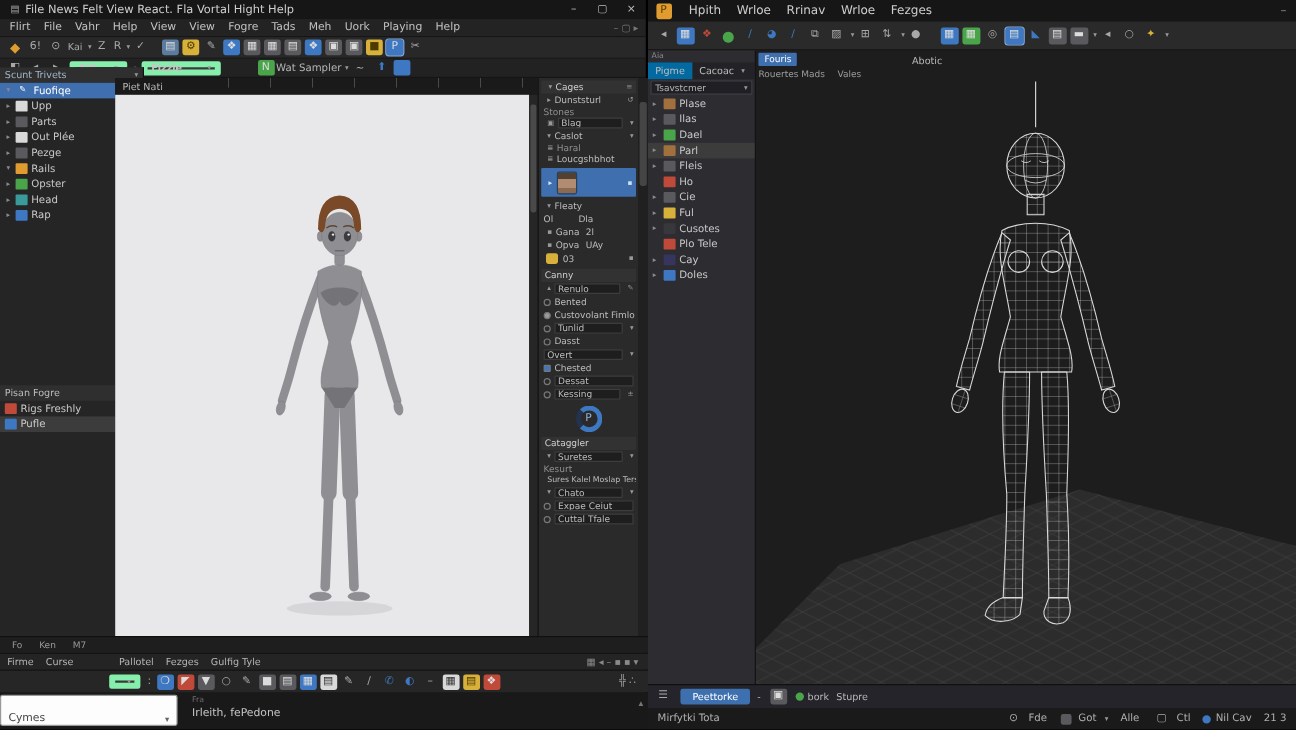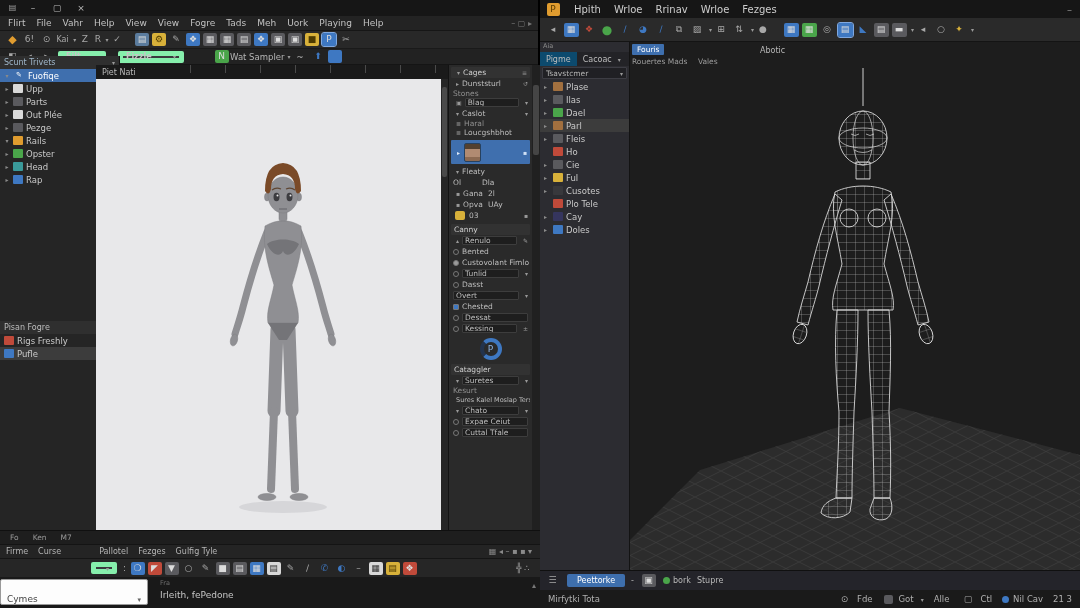--- a/index.html
+++ b/index.html
@@ -69,40 +69,41 @@
   .statusL{position:absolute;left:0;top:577px;width:540px;height:31px;background:#191919;}
   .whitecombo{position:absolute;left:0;top:2px;width:148px;height:26px;background:#fdfdfd;border:1px solid #9a9a9a;border-radius:2px;display:flex;align-items:flex-end;justify-content:space-between;padding:0 6px;font-size:9px;color:#444;}
   
   #appR{position:absolute;left:540px;top:0;width:540px;height:608px;background:#1e1e1e;}
   .menubarR{height:18px;background:#161616;display:flex;align-items:center;gap:13px;padding-left:5px;font-size:10px;color:#cdcdcd;}
   .toolbarR{height:24px;background:#2a2a2a;display:flex;align-items:center;padding-left:4px;border-bottom:1px solid #141414;}
   .toolbarR .ic{width:15px;height:14px;}
   #panelR{position:absolute;left:0;top:42px;width:90px;bottom:38px;background:#2c2c31;border-right:1px solid #131313;font-size:8.5px;color:#c5c5c5;overflow:hidden;}
   .ptabs{height:14px;display:flex;align-items:stretch;background:#232327;font-size:8px;}
   .ptab{display:flex;align-items:center;gap:3px;padding:0 6px;color:#bdbdbd;}
-  .ptab.on{background:#0c4a6e;}
+  .ptab.on{background:#0369a1;}
   .pdd{height:12px;margin:1px 2px;background:#202024;border:1px solid #3d3d44;border-radius:1px;display:flex;align-items:center;justify-content:space-between;padding:0 3px;font-size:7.5px;color:#b5b5b5;}
   #vpR{position:absolute;left:90px;top:42px;right:0;bottom:38px;background:#1d1d1d;overflow:hidden;}
   .vtabs{position:absolute;left:2px;top:2px;font-size:7.5px;color:#9c9c9c;z-index:3;}
   .vtab-on{background:#3e6fae;color:#fff;padding:1px 5px;border-radius:1px;display:inline-block;}
   .bottomR{position:absolute;left:0;top:570px;width:540px;height:20px;background:#24242a;display:flex;align-items:center;gap:6px;padding-left:4px;font-size:8px;color:#b8b8b8;border-top:1px solid #101010;}
   .bluebtn{background:#3e6fae;color:#fff;border-radius:2px;height:13px;display:flex;align-items:center;padding:0 10px;font-size:8px;}
   .statusR{position:absolute;left:0;top:590px;width:540px;height:18px;background:#1a1a1a;display:flex;align-items:center;font-size:8.5px;color:#b0b0b0;padding:0 8px;gap:10px;}
   .statusR .grp{display:flex;align-items:center;gap:4px;}
   .dot{width:7px;height:7px;border-radius:50%;display:inline-block;}
 </style>
 </head>
 <body>
 
 <div id="root">
 
   <div id="appL">
 
     <div class="titlebar">
       <span class="ic g" style="font-size:8px">▤</span>
+      <span style="flex:1">File News Felt View React.  Fla Vortal  Hight  Help</span>
       <span class="wbtn">–</span>
       <span class="wbtn">▢</span>
       <span class="wbtn">×</span>
     </div>
 
     <div class="menubar">
       <span>Flirt</span>
       <span>File</span>
       <span>Vahr</span>
       <span>Help</span>

